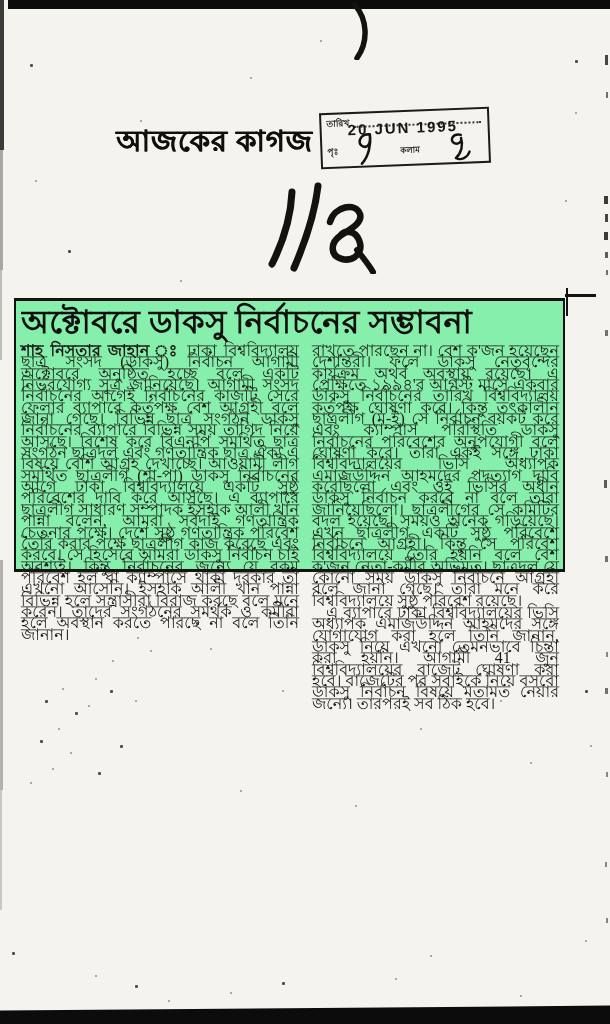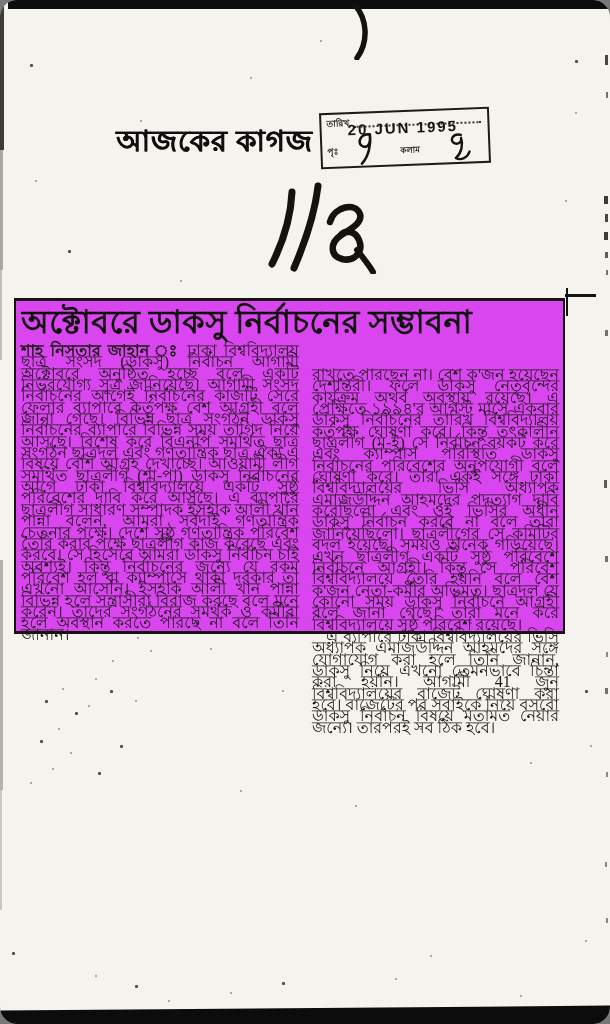--- a/index.html
+++ b/index.html
@@ -5,21 +5,20 @@
   html,body{margin:0;padding:0;}
   body{background:#777;}
   .page{
     position:relative;
     width:610px;height:1024px;
     margin:0 auto;
     background:#f4f3ee;
     overflow:hidden;
     font-family:"Liberation Serif", serif;
     color:#181512;
-    border-radius:17px;
   }
   
   .top-bar{position:absolute;left:8px;top:0;width:602px;height:9px;background:#0c0c0c;}
   .bottom-bar{position:absolute;left:-6px;top:1008px;width:625px;height:22px;background:#0c0c0c;transform:rotate(-0.45deg);}
   .edge-seg{position:absolute;background:#1a1a1a;}
   
   .curl{position:absolute;left:348px;top:2px;}
   
   .masthead{
     position:absolute;left:116px;top:124px;width:160px;
@@ -42,36 +41,36 @@
     letter-spacing:2px;color:#181613;white-space:nowrap;
   }
   .stamp-page-label{position:absolute;left:5px;top:30px;font-size:9px;font-weight:700;color:#24211d;}
   .stamp-col-label{position:absolute;left:78px;top:32px;font-size:8.5px;font-weight:700;color:#2a2621;}
   .hand7{position:absolute;left:32px;top:18px;}
   .hand5{position:absolute;left:126px;top:22px;}
   
   .big-mark{position:absolute;left:258px;top:180px;}
   
   .article{
-    position:absolute;left:14px;top:298px;width:551px;height:336px;
+    position:absolute;left:14px;top:298px;width:551px;height:274px;
     border:3px solid #151310;border-left-width:2px;border-right-width:2px;
-    box-sizing:border-box;background:#d946ef;
+    box-sizing:border-box;background:#86efac;
   }
   .tl-ext{position:absolute;left:565px;top:294px;width:31px;height:3px;background:#151310;}
   .tl-stub{position:absolute;left:566px;top:288px;width:2px;height:28px;background:#151310;}
   .headline{
     margin:1px 4px 0 5px;
     font-size:32px;font-weight:800;line-height:40px;
     white-space:nowrap;overflow:hidden;
     letter-spacing:0.5px;color:#131110;
   }
   .cols{display:flex;gap:13px;padding:3px 4px 0 5px;}
   .col{font-size:16px;line-height:11.35px;text-align:justify;color:#1c1915;}
   .col1{width:278px;flex:none;}
-  .col2{flex:1;margin-top:24px;}
+  .col2{flex:1;}
   .col p{margin:0;}
   .col p.indent{text-indent:14px;}
   .col2 p:first-child{margin-bottom:1px;}
   .byline{font-weight:800;}
   
   .speck{position:absolute;background:#181818;border-radius:1px;}
   svg.mark{display:block;}
   svg.mark path{fill:none;stroke:#14120f;stroke-linecap:round;stroke-linejoin:round;}
 </style>
 </head>

